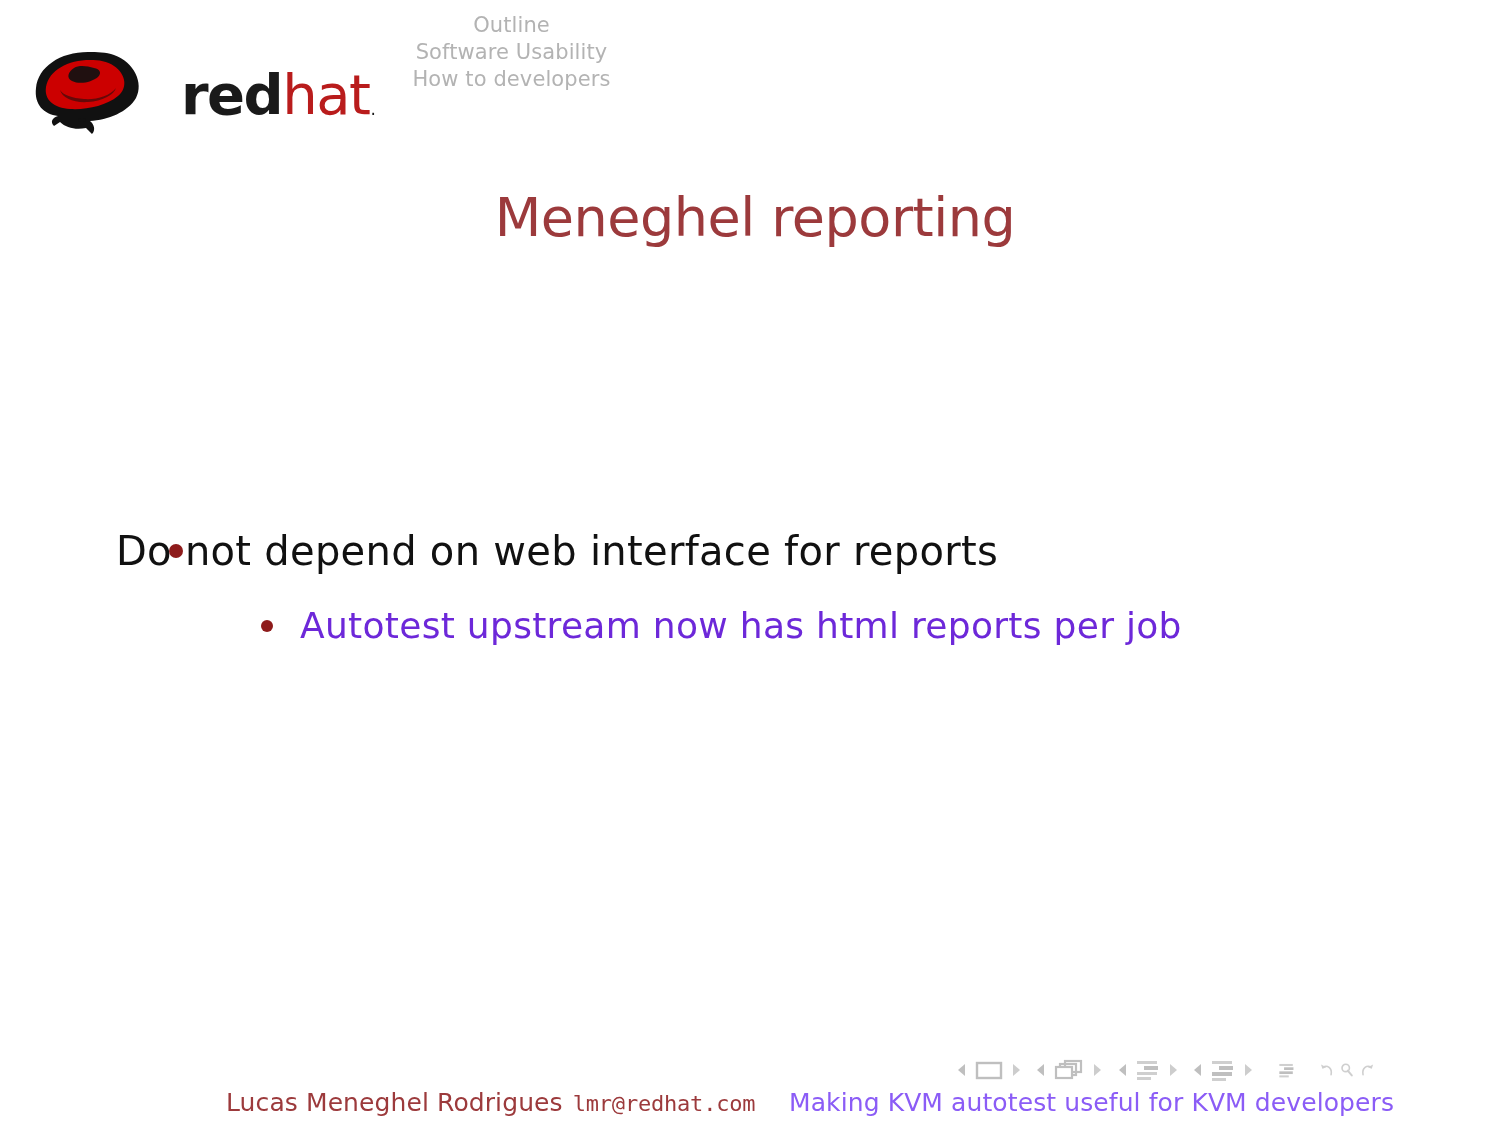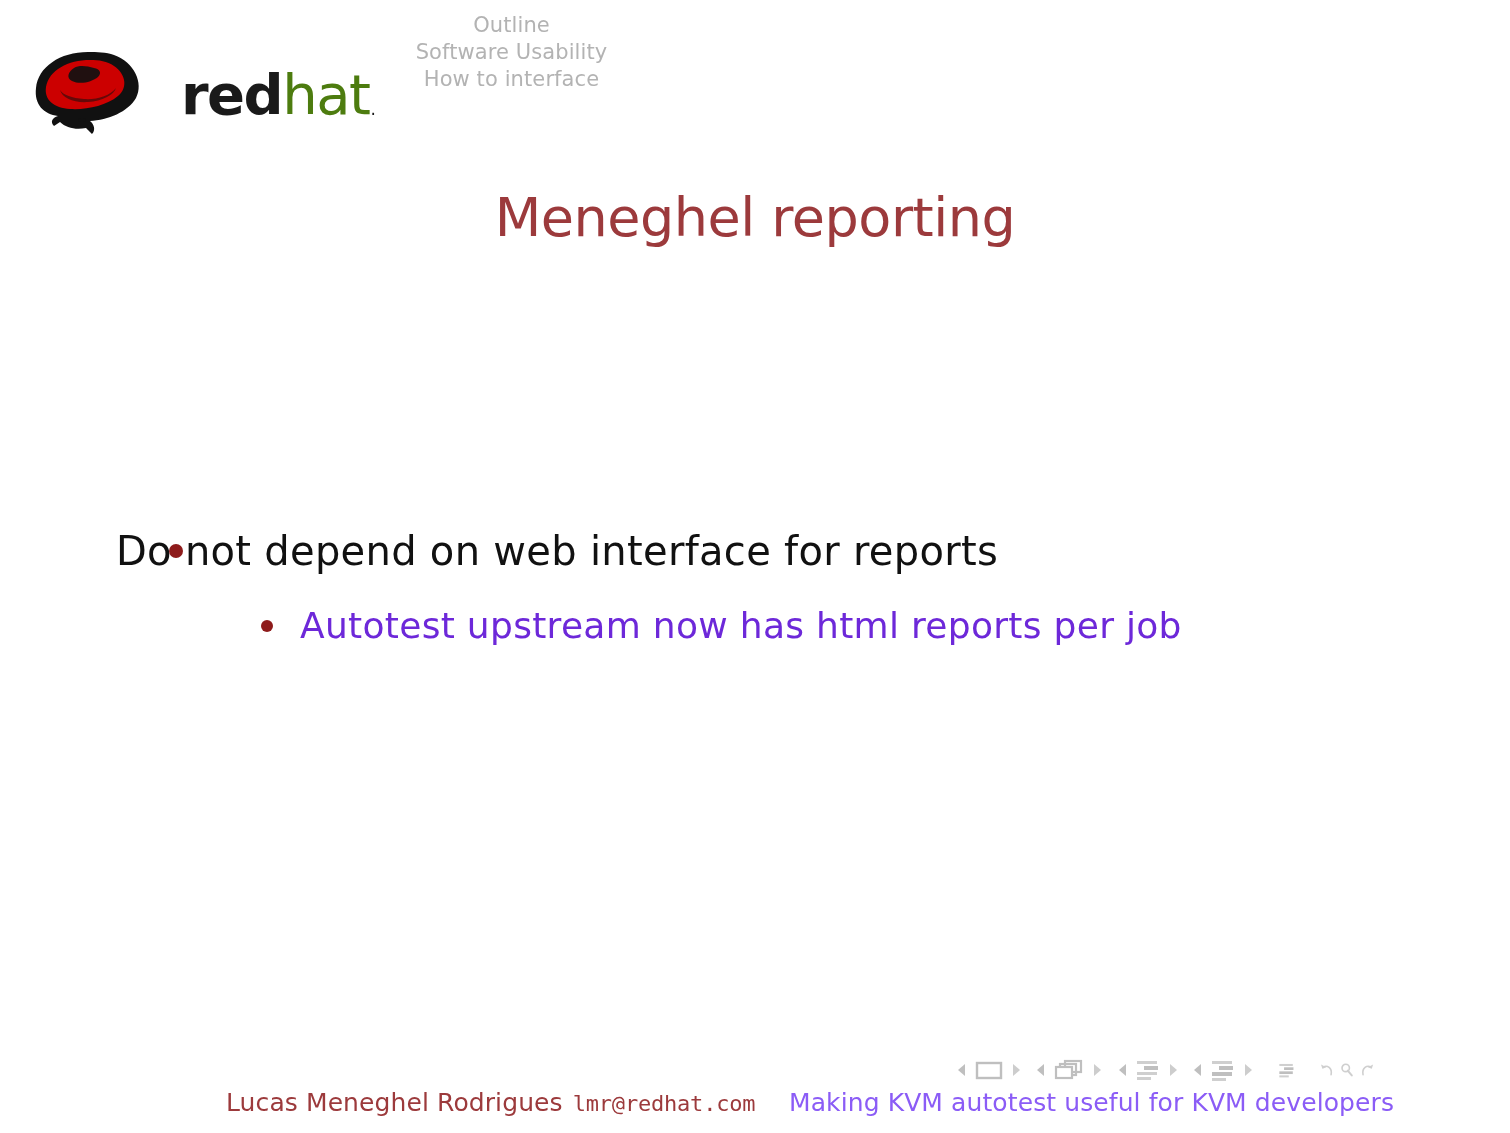--- a/index.html
+++ b/index.html
@@ -43,21 +43,21 @@
     font-family: "DejaVu Sans", sans-serif;
     font-size: 56px;
     letter-spacing: -1.5px;
     line-height: 1;
     color: #1a1a1a;
     white-space: nowrap;
     position: relative;
     top: 2px;
   }
   .logo-word .w-red { font-weight: bold; margin-left: 27px; }
-  .logo-word .w-hat { font-weight: normal; color: #4d7c0f; }
+  .logo-word .w-hat { font-weight: normal; color: #b91c1c; }
   .logo-tm {
     font-size: 17px;
     vertical-align: baseline;
     position: relative;
     top: 1px;
     left: 1px;
   }
 
   
   .nav-outline {
@@ -204,21 +204,21 @@
       <path d="M44 18 C38 22 36 28 42 31 C50 35 62 32 68 27 C72 23 70 19 64 18 C57 16 49 15 44 18 Z" fill="#111111" opacity="0.92"></path>
       <path d="M30 40 C32 48 44 53 58 52 C72 51 84 45 86 38 C80 46 66 50 54 49 C42 48 33 45 30 40 Z" fill="#111111" opacity="0.55"></path>
       <ellipse cx="52" cy="70" rx="4" ry="2" fill="#111111"></ellipse>
     </svg>
     <div class="logo-word"><span class="w-red">red</span><span class="w-hat">hat</span><span class="logo-tm">.</span></div>
   </div>
 
   <div class="nav-outline">
     <div class="nav-item">Outline</div>
     <div class="nav-item">Software Usability</div>
-    <div class="nav-item">How to interface</div>
+    <div class="nav-item">How to developers</div>
   </div>
 
 </div>
 
 <div class="slide-title">Meneghel reporting</div>
 
 <div class="content">
   <div class="bullet-l1">
     <span class="dot"></span>
     <span>Do not depend on web interface for reports</span>

